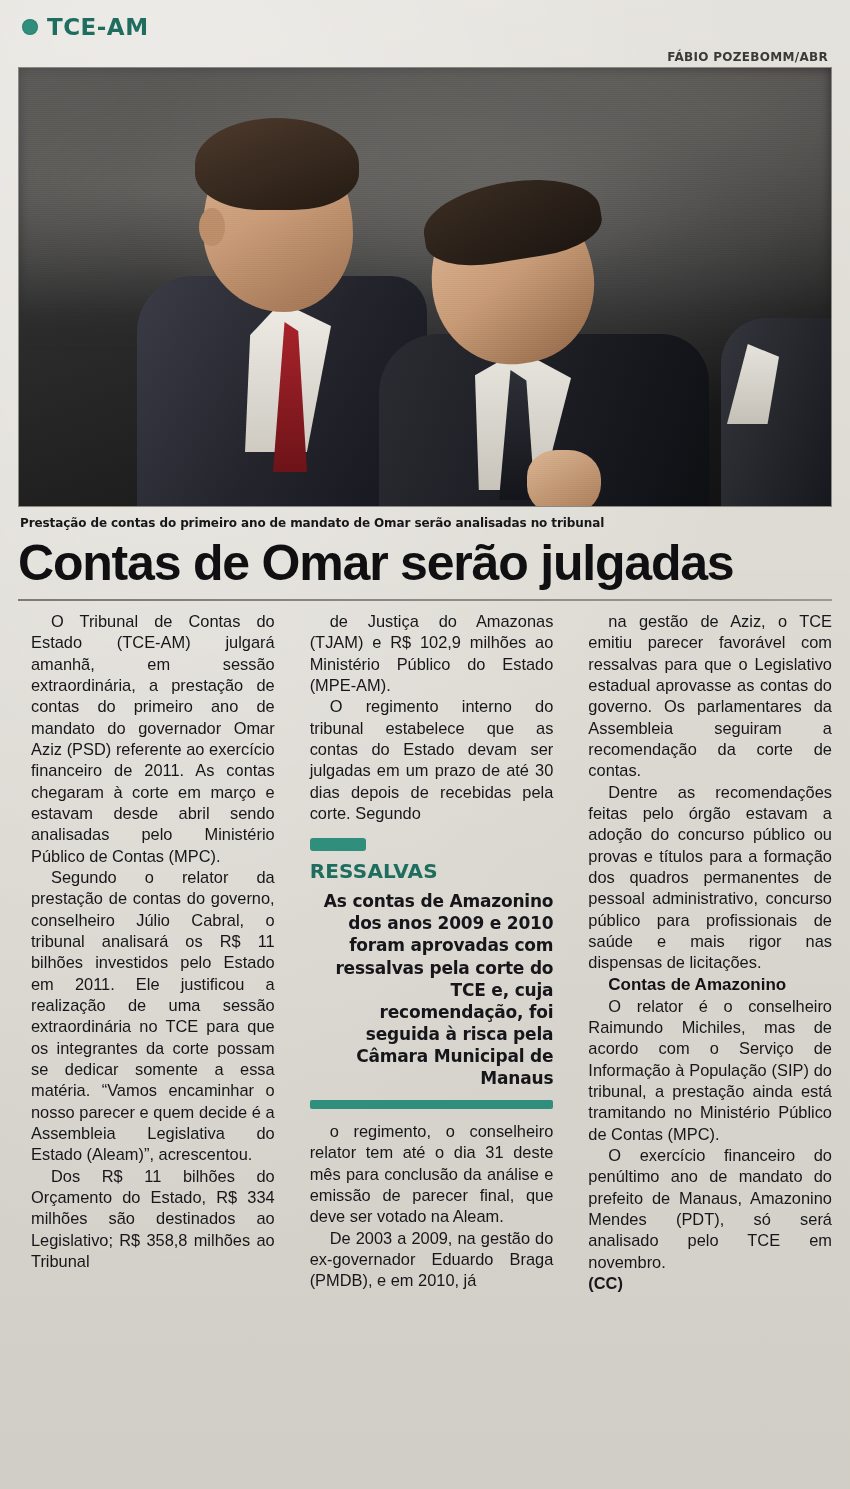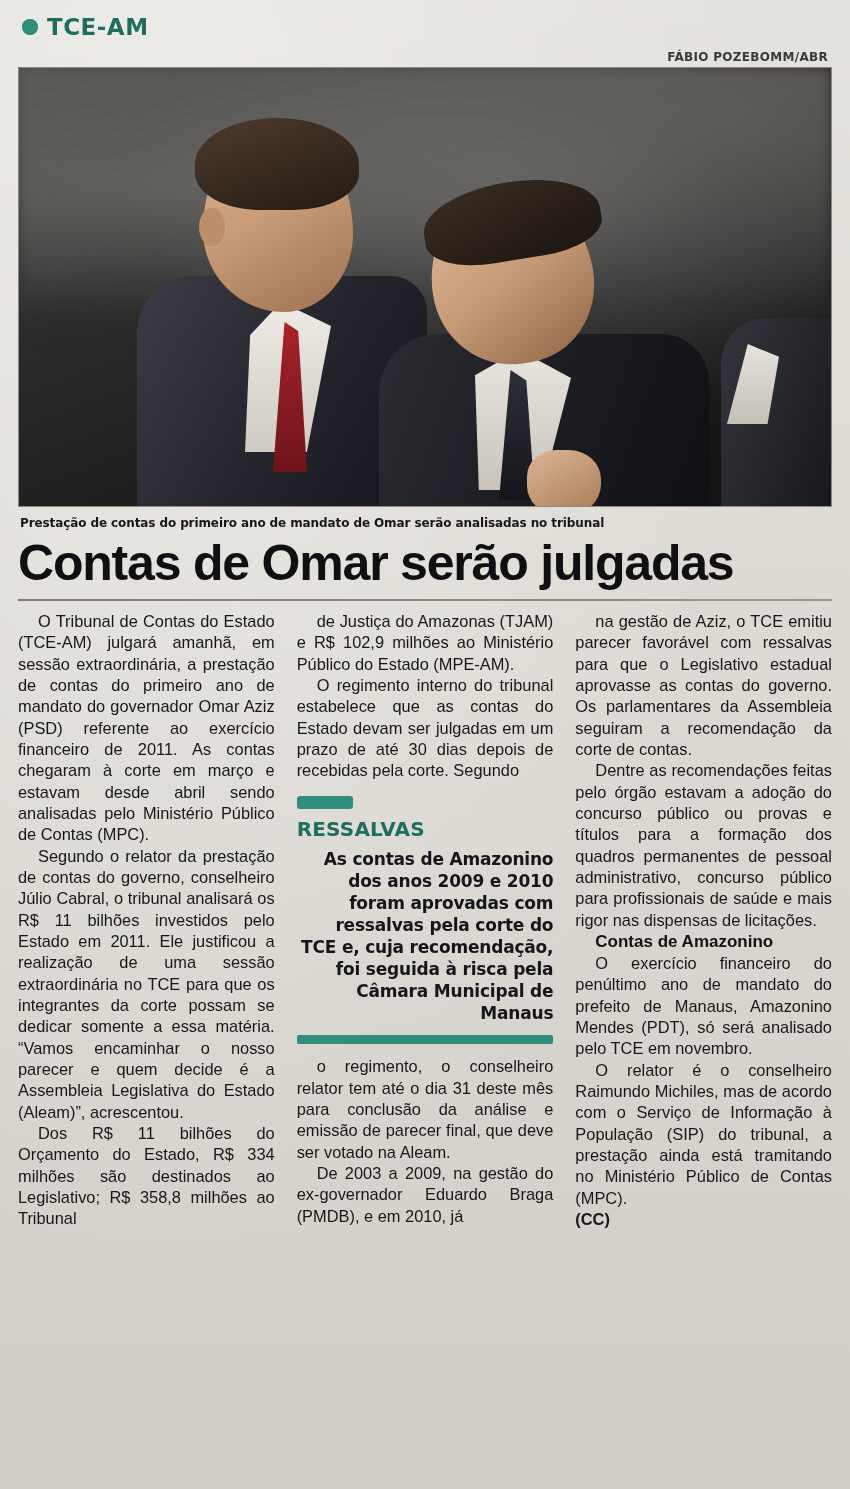--- a/index.html
+++ b/index.html
@@ -218,21 +218,21 @@
     display: grid;
     grid-template-columns: 1fr 1fr 1fr;
     column-gap: 22px;
     font-family: "Liberation Sans", sans-serif;
     font-size: 16.4px;
     line-height: 1.30;
     color: #17171a;
     text-align: justify;
     hyphens: auto;
   }
-  .col { position: relative; }
+  .col { position: relative; margin-left: 13px; }
   .col p {
     margin: 0 0 0 0;
     text-indent: 20px;
   }
   .col p + p { margin-top: 0; }
 
   
   .ressalvas {
     margin: 14px 0 12px 0;
   }
@@ -343,19 +343,19 @@
       </div>
 
       <p>o regimento, o conselheiro relator tem até o dia 31 deste mês para conclusão da análise e emissão de parecer final, que deve ser votado na Aleam.</p>
       <p>De 2003 a 2009, na gestão do ex-governador Eduardo Braga (PMDB), e em 2010, já</p>
     </div>
 
     <div class="col">
       <p>na gestão de Aziz, o TCE emitiu parecer favorável com ressalvas para que o Legislativo estadual aprovasse as contas do governo. Os parlamentares da Assembleia seguiram a recomendação da corte de contas.</p>
       <p>Dentre as recomendações feitas pelo órgão estavam a adoção do concurso público ou provas e títulos para a formação dos quadros permanentes de pessoal administrativo, concurso público para profissionais de saúde e mais rigor nas dispensas de licitações.</p>
       <p class="subhead">Contas de Amazonino</p>
+      <p>O relator é o conselheiro Raimundo Michiles, mas de acordo com o Serviço de Informação à População (SIP) do tribunal, a prestação ainda está tramitando no Ministério Público de Contas (MPC).</p>
       <p>O exercício financeiro do penúltimo ano de mandato do prefeito de Manaus, Amazonino Mendes (PDT), só será analisado pelo TCE em novembro.</p>
-      <p>O relator é o conselheiro Raimundo Michiles, mas de acordo com o Serviço de Informação à População (SIP) do tribunal, a prestação ainda está tramitando no Ministério Público de Contas (MPC).</p>
       <p class="bold-inline" style="text-indent:0;display:inline">(CC)</p>
     </div>
 
   </div>
 </div>
 
 </body></html>

